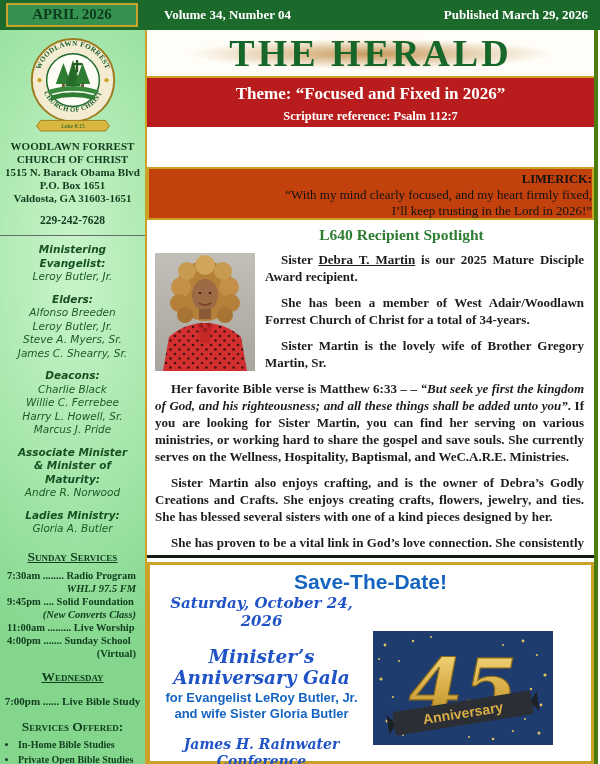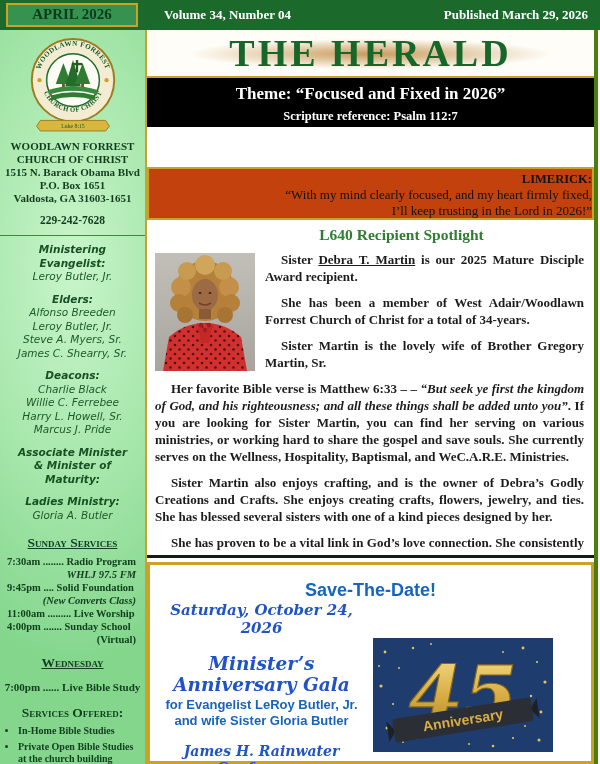--- a/index.html
+++ b/index.html
@@ -38,41 +38,41 @@
   .wed-line { font-size:11px; font-weight:700; color:#12401f; margin:6px 0 4px; }
   .services-list { width:100%; text-align:left; padding:0 4px 0 18px; list-style:disc; }
   .services-list li { font-size:10px; line-height:12.5px; font-weight:600; color:#12401f; margin-bottom:3px; }
   .side-strip { margin-top:auto; width:100%; height:9px; background:#1b6a2c; }
 
   
   .main { width:451px; border-right:4px solid #4d7c0f; display:flex; flex-direction:column; }
   .herald { height:50px; display:flex; align-items:center; justify-content:center;
             background:#fffdf7; background-image:radial-gradient(52% 42% at 50% 52%, #c79a5a 0%, rgba(199,154,90,0) 78%); }
   .herald span { font-size:38px; font-weight:700; letter-spacing:3px; color:#17662a; }
-  .theme-band { height:54px; background:#000000; border-top:2px solid #c9a227; color:#fff; text-align:center; padding-top:6px; }
+  .theme-band { height:54px; background:#b91c1c; border-top:2px solid #c9a227; color:#fff; text-align:center; padding-top:6px; }
   .theme-line { font-size:17px; font-weight:700; }
   .scripture { font-size:12.5px; font-weight:700; margin-top:5px; }
   .limerick { height:57px; border:2px solid #c9a227; background:#c2410c; text-align:right; padding-top:3px;
               font-size:13px; line-height:15.5px; color:#131313;margin-top:40px; }
   .lim-label { font-weight:700; font-size:12.5px; }
 
   .article { height:360px; overflow:hidden; padding:5px 10px 0 8px; }
   .article h2 { text-align:center; color:#2e7d32; font-size:15.5px; font-weight:700; margin:1px 0 7px 64px; }
   .photo { float:left; width:100px; height:118px; margin:2px 10px 4px 0; }
   .article p { font-size:13px; line-height:17px; font-weight:600; color:#1c1c1c;
                text-align:justify; text-indent:16px; margin-bottom:9px; }
   .seg-b { font-weight:700; }
   .seg-bu { font-weight:700; text-decoration:underline; }
   .seg-i { font-style:italic; }
 
   .divider-line { height:3px; background:#141c14; margin:2px 0 4px; }
 
   .save-box { height:202px; border:3px solid #c9a227; background:#fff; display:flex; flex-direction:column;
               font-family:"Liberation Sans", sans-serif; }
-  .std-head { text-align:center; color:#1565c0; font-weight:700; font-size:18px; margin-top:15px; }
+  .std-head { text-align:center; color:#1565c0; font-weight:700; font-size:21px; margin-top:5px; }
   .std-row { display:flex; flex:1; align-items:center; }
   .std-left { flex:1; text-align:center; }
   .script { font-family:"DejaVu Serif", serif; font-style:italic; font-weight:700; color:#2053c5; }
   .std-date { font-size:15px; margin-bottom:16px; }
   .std-gala { font-size:18.5px; margin-bottom:2px; }
   .std-bold { color:#1565c0; font-weight:700; font-size:13px; line-height:16px; }
   .std-venue { font-size:14px; line-height:17px; margin-top:14px; }
   .std-img { width:208px; margin-right:10px; }
   .std-footer { text-align:right; color:#1565c0; font-weight:700; font-style:italic; font-size:12px;
                 padding:0 8px 5px 0; }
@@ -151,20 +151,21 @@
           </div>
           <div class="staff-block">
             <div class="staff-title">Deacons:</div>
             <div class="staff-name">Charlie Black</div>
             <div class="staff-name">Willie C. Ferrebee</div>
             <div class="staff-name">Harry L. Howell, Sr.</div>
             <div class="staff-name">Marcus J. Pride</div>
           </div>
           <div class="staff-block">
             <div class="staff-title">Associate Minister &amp; Minister of Maturity:</div>
+            <div class="staff-name">Andre R. Norwood</div>
           </div>
           <div class="staff-block">
             <div class="staff-title">Ladies Ministry:</div>
             <div class="staff-name">Gloria A. Butler</div>
           </div>
         </div>
 
       <div class="side-h underline">Sunday Services</div>
       <div class="sched-root" id="sched-root">
           <div class="sched-line">7:30am ........ Radio Program</div>

